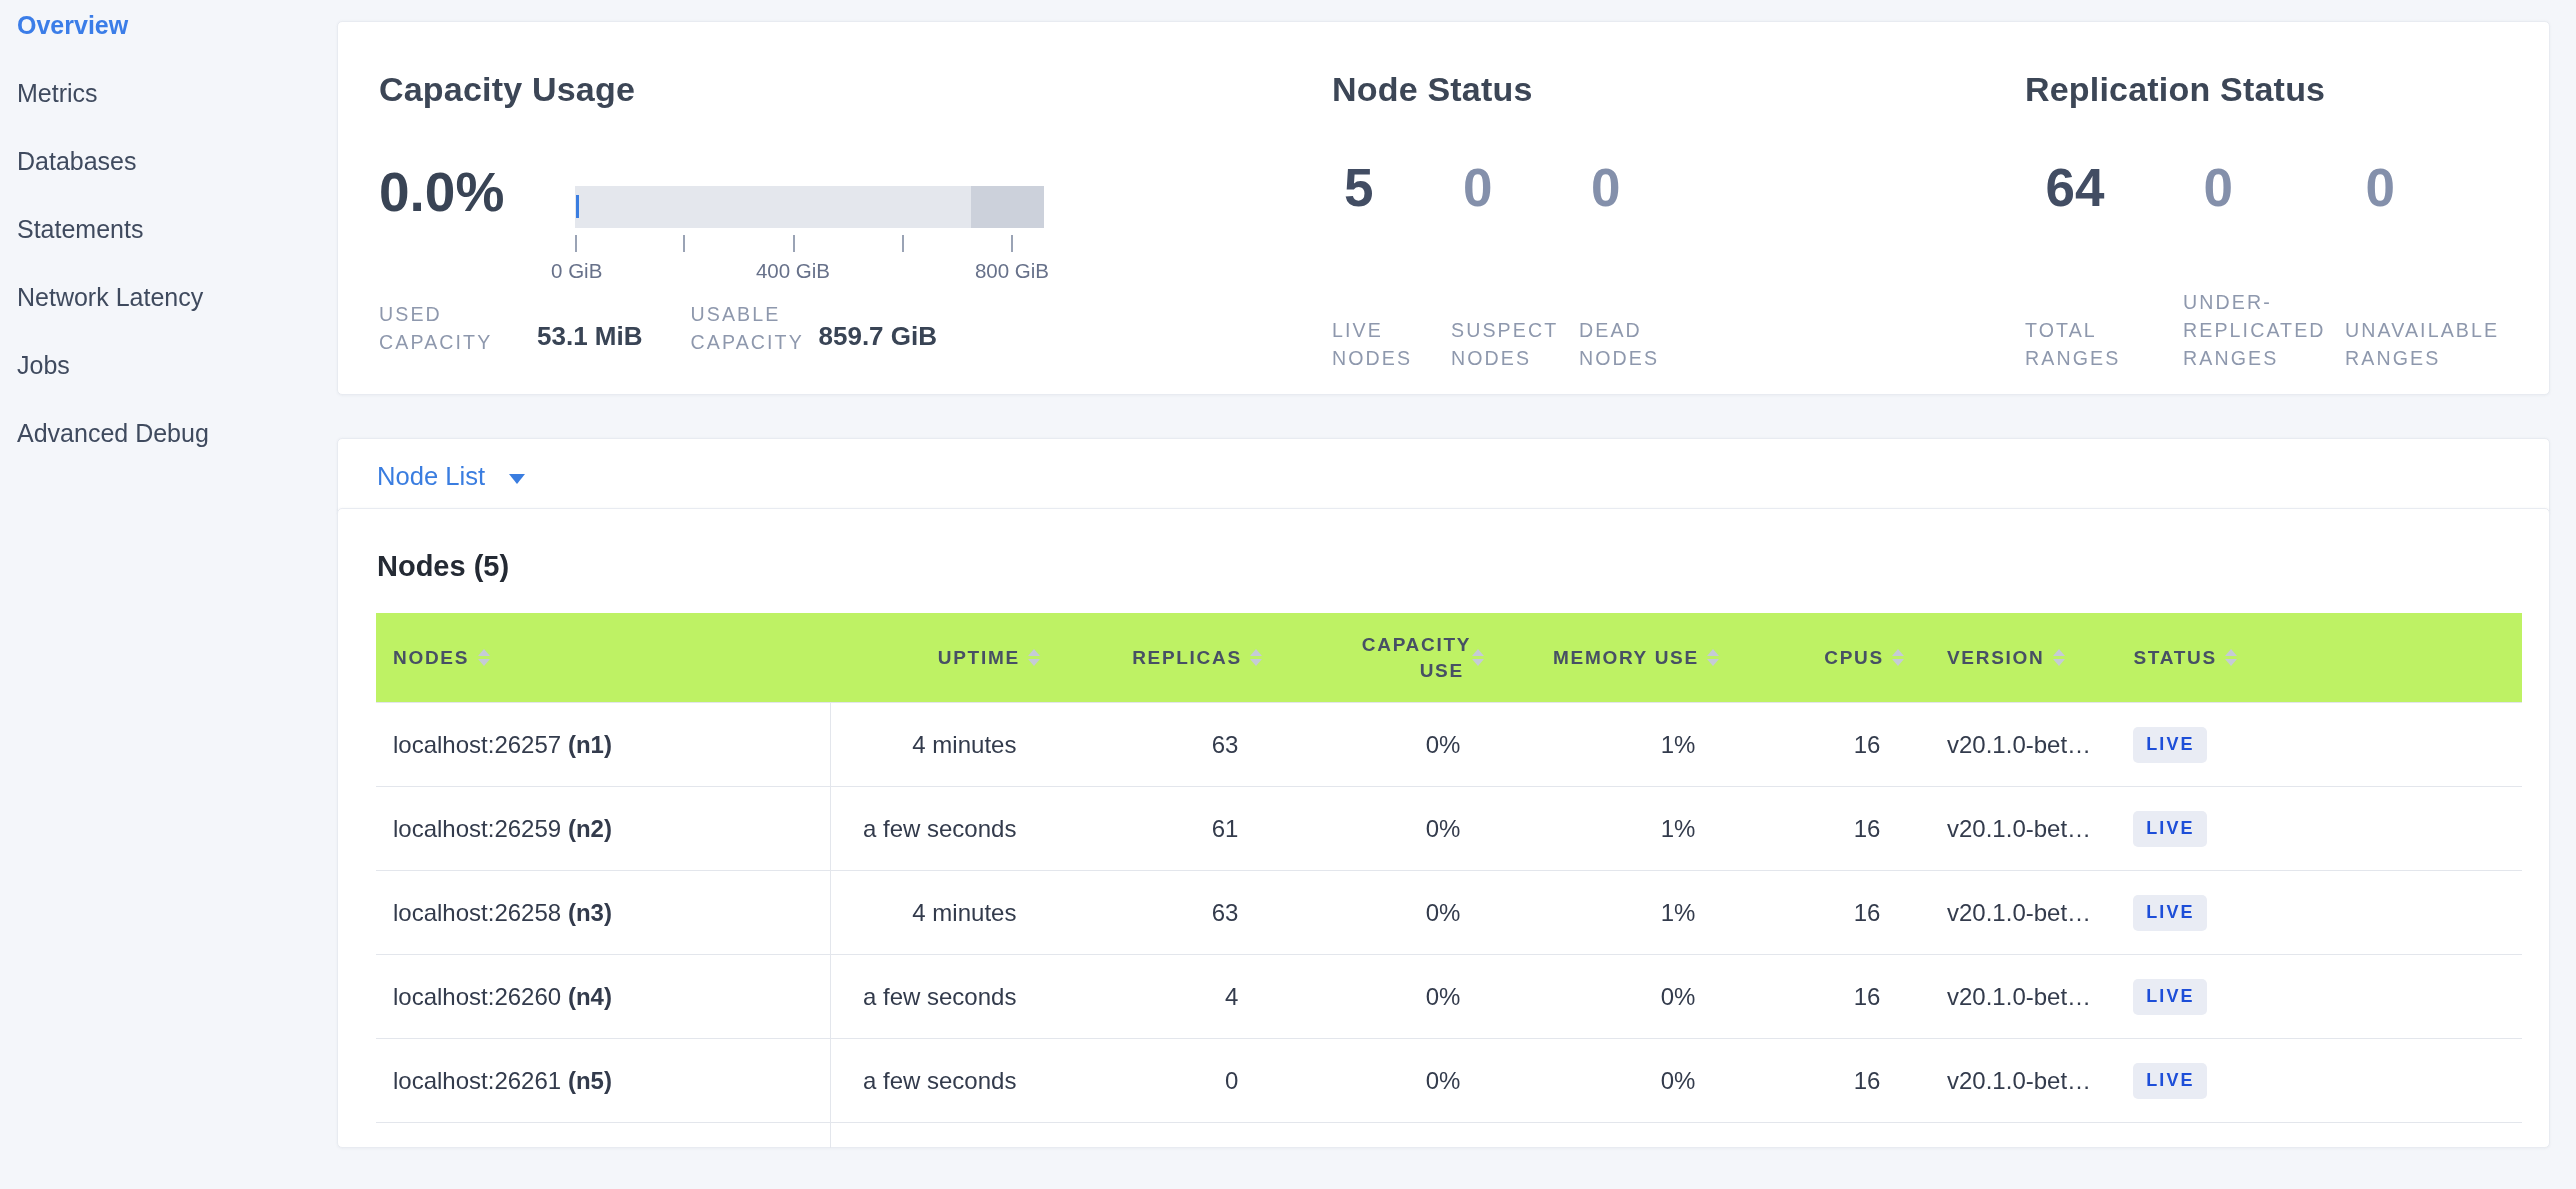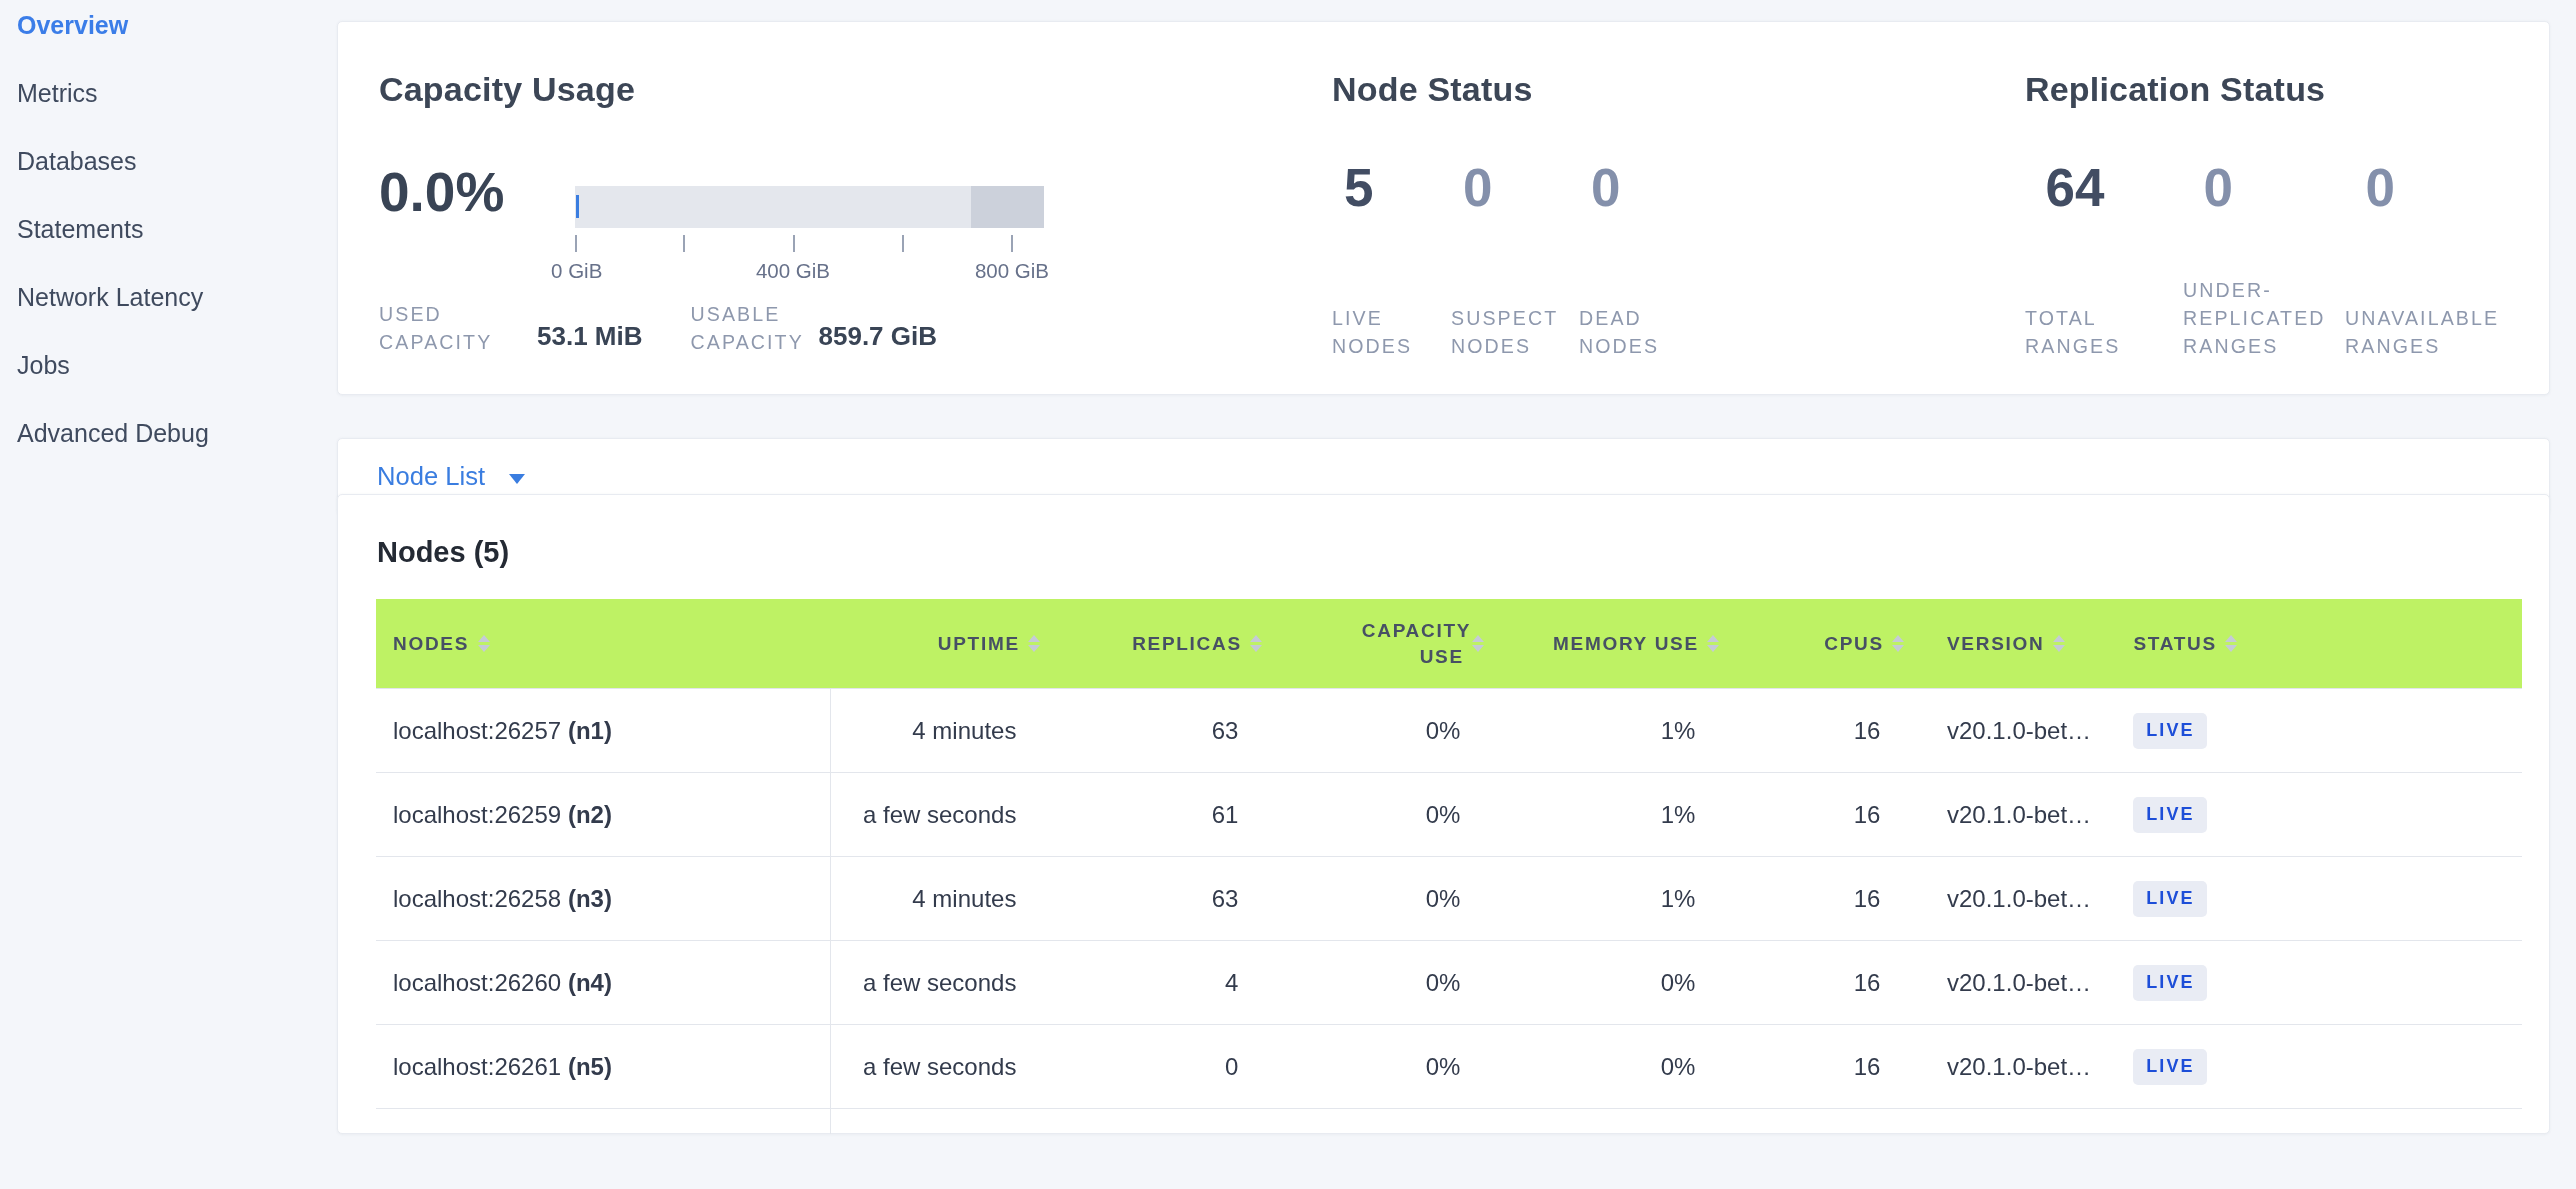--- a/index.html
+++ b/index.html
@@ -20,21 +20,21 @@
   .side-item.active { color:#3b7de8; font-weight:700; }
 
   
   .card {
     position:absolute; left:337px; width:2213px;
     background:#ffffff; border:0.9px solid #e8ebf1; border-radius:5.1px;
     box-shadow:0 0.9px 2.6px rgba(60,70,90,0.05);
   }
   .card-top    { top:20.5px;  height:374px; }
   .card-select { top:438px; height:77px;  }
-  .card-nodes  { top:494px; height:640px; }
+  .card-nodes  { top:508px; height:640px; }
 
   .card-title { font-size:34px; font-weight:700; color:#3c4656; letter-spacing:0.2px; }
 
   
   .sec { position:absolute; top:0; height:374px; }
   .sec-capacity    { left:41px;   width:947px; }
   .sec-nodestatus  { left:994px; width:682px; }
   .sec-replication { left:1687px; width:526px; }
   .sec .card-title { position:absolute; left:0; top:48px; }
 
@@ -58,21 +58,21 @@
   .cap-label1 { width:158px; }
   .cap-label2 { width:128px; }
   .cap-value { font-size:26px; font-weight:600; color:#394455; line-height:39px; }
   .cap-value1 { margin-right:48px; }
 
   
   .stat-col { position:absolute; top:0; height:374px; }
   .stat-num { position:absolute; top:136px; font-size:53px; font-weight:600; line-height:60px; }
   .stat-num.strong { color:#424d63; }
   .stat-num.muted  { color:#8490ab; }
-  .stat-col .stat-label { position:absolute; left:0; bottom:36px;margin-top:36px; }
+  .stat-col .stat-label { position:absolute; left:0; bottom:24px;margin-top:36px; }
 
   .ns-col1 { left:0;     width:119px; }
   .ns-col2 { left:119px; width:128px; }
   .ns-col3 { left:247px; width:124px; }
   .ns-col1 .stat-num, .ns-col2 .stat-num, .ns-col3 .stat-num { left:12px; }
   .ns-col1 .stat-label { width:94px; }
   .ns-col2 .stat-label { width:119px; }
   .ns-col3 .stat-label { width:94px; }
 
   .rp-col1 { left:0;     width:158px; }

